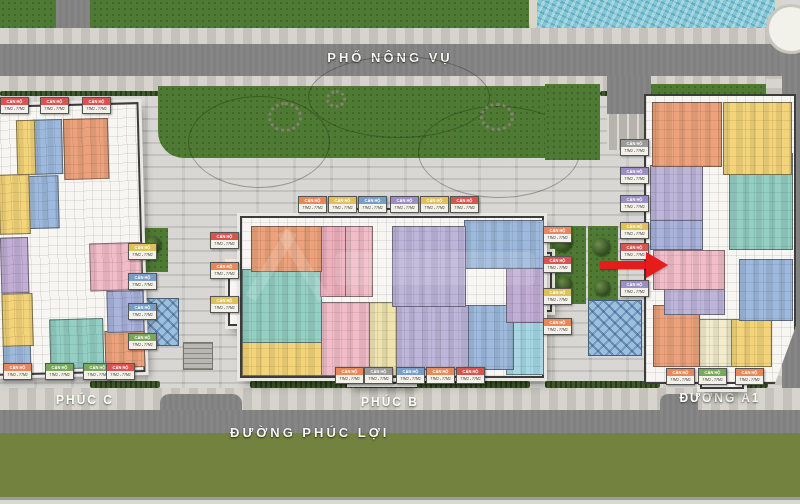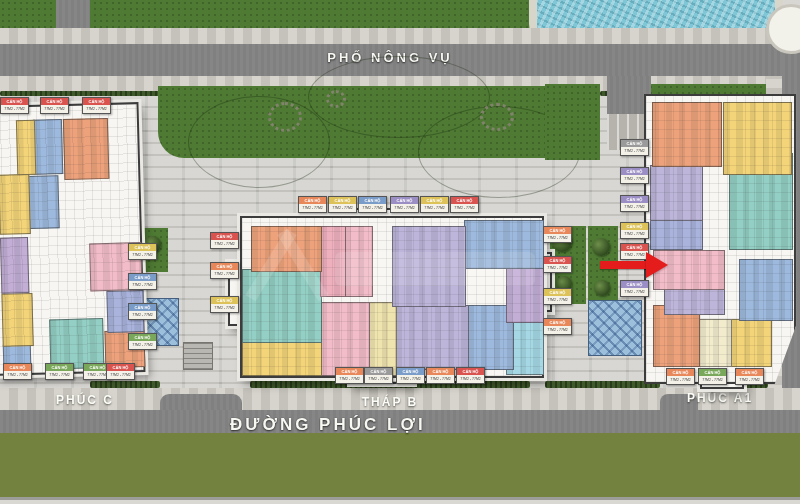--- a/index.html
+++ b/index.html
@@ -87,25 +87,25 @@
   <div class="abs hedge" style="left:250px;top:381px;width:280px;height:7px;"></div>
   <div class="abs hedge" style="left:545px;top:381px;width:115px;height:7px;"></div>
   <div class="abs hedge" style="left:700px;top:381px;width:68px;height:7px;"></div>
   <div class="abs sidewalk" style="left:0;top:388px;width:800px;height:24px;"></div>
   <div class="abs road" style="left:160px;top:394px;width:82px;height:18px;border-radius:9px 9px 0 0;"></div>
   <div class="abs road" style="left:660px;top:394px;width:38px;height:18px;border-radius:8px 8px 0 0;"></div>
   <div class="abs road" style="left:0;top:410px;width:800px;height:24px;"></div>
   <div class="abs olive" style="left:0;top:433px;width:800px;height:64px;"></div>
   <div class="abs" style="left:0;top:497px;width:800px;height:3px;background:#9c9c98;"></div>
   <div class="abs" style="left:0;top:500px;width:800px;height:4px;background:#d9d8d3;"></div>
-  <div class="abs street-label" style="left:230px;top:415px;width:180px;text-align:right;font-size:17px;">ĐƯỜNG PHÚC LỢI</div>
+  <div class="abs street-label" style="left:230px;top:425px;width:180px;text-align:left;font-size:13px;">ĐƯỜNG PHÚC LỢI</div>
 
   <div class="abs tower-label" style="left:30px;top:393px;width:110px;text-align:center;">PHÚC C</div>
-  <div class="abs tower-label" style="left:335px;top:395px;width:110px;text-align:center;">THÁP B</div>
-  <div class="abs tower-label" style="left:665px;top:391px;width:110px;text-align:center;">PHÚC A1</div>
+  <div class="abs tower-label" style="left:335px;top:395px;width:110px;text-align:center;">PHÚC B</div>
+  <div class="abs tower-label" style="left:665px;top:391px;width:110px;text-align:center;">ĐƯỜNG A1</div>
 
   <div class="abs grass" style="left:158px;top:86px;width:404px;height:72px;border-radius:0 0 10px 26px;">
     <div class="lawn-path" style="position:absolute;left:30px;top:10px;width:140px;height:90px;"></div>
     <div class="lawn-path" style="position:absolute;left:150px;top:-30px;width:180px;height:80px;"></div>
     <div class="lawn-path" style="position:absolute;left:260px;top:20px;width:160px;height:90px;"></div>
     <div class="stone-ring" style="position:absolute;left:110px;top:16px;width:28px;height:24px;"></div>
     <div class="stone-ring" style="position:absolute;left:322px;top:17px;width:28px;height:22px;"></div>
     <div class="stone-ring" style="position:absolute;left:168px;top:4px;width:14px;height:12px;"></div>
   </div>
   <div class="abs grass" style="left:545px;top:84px;width:55px;height:76px;"></div>

